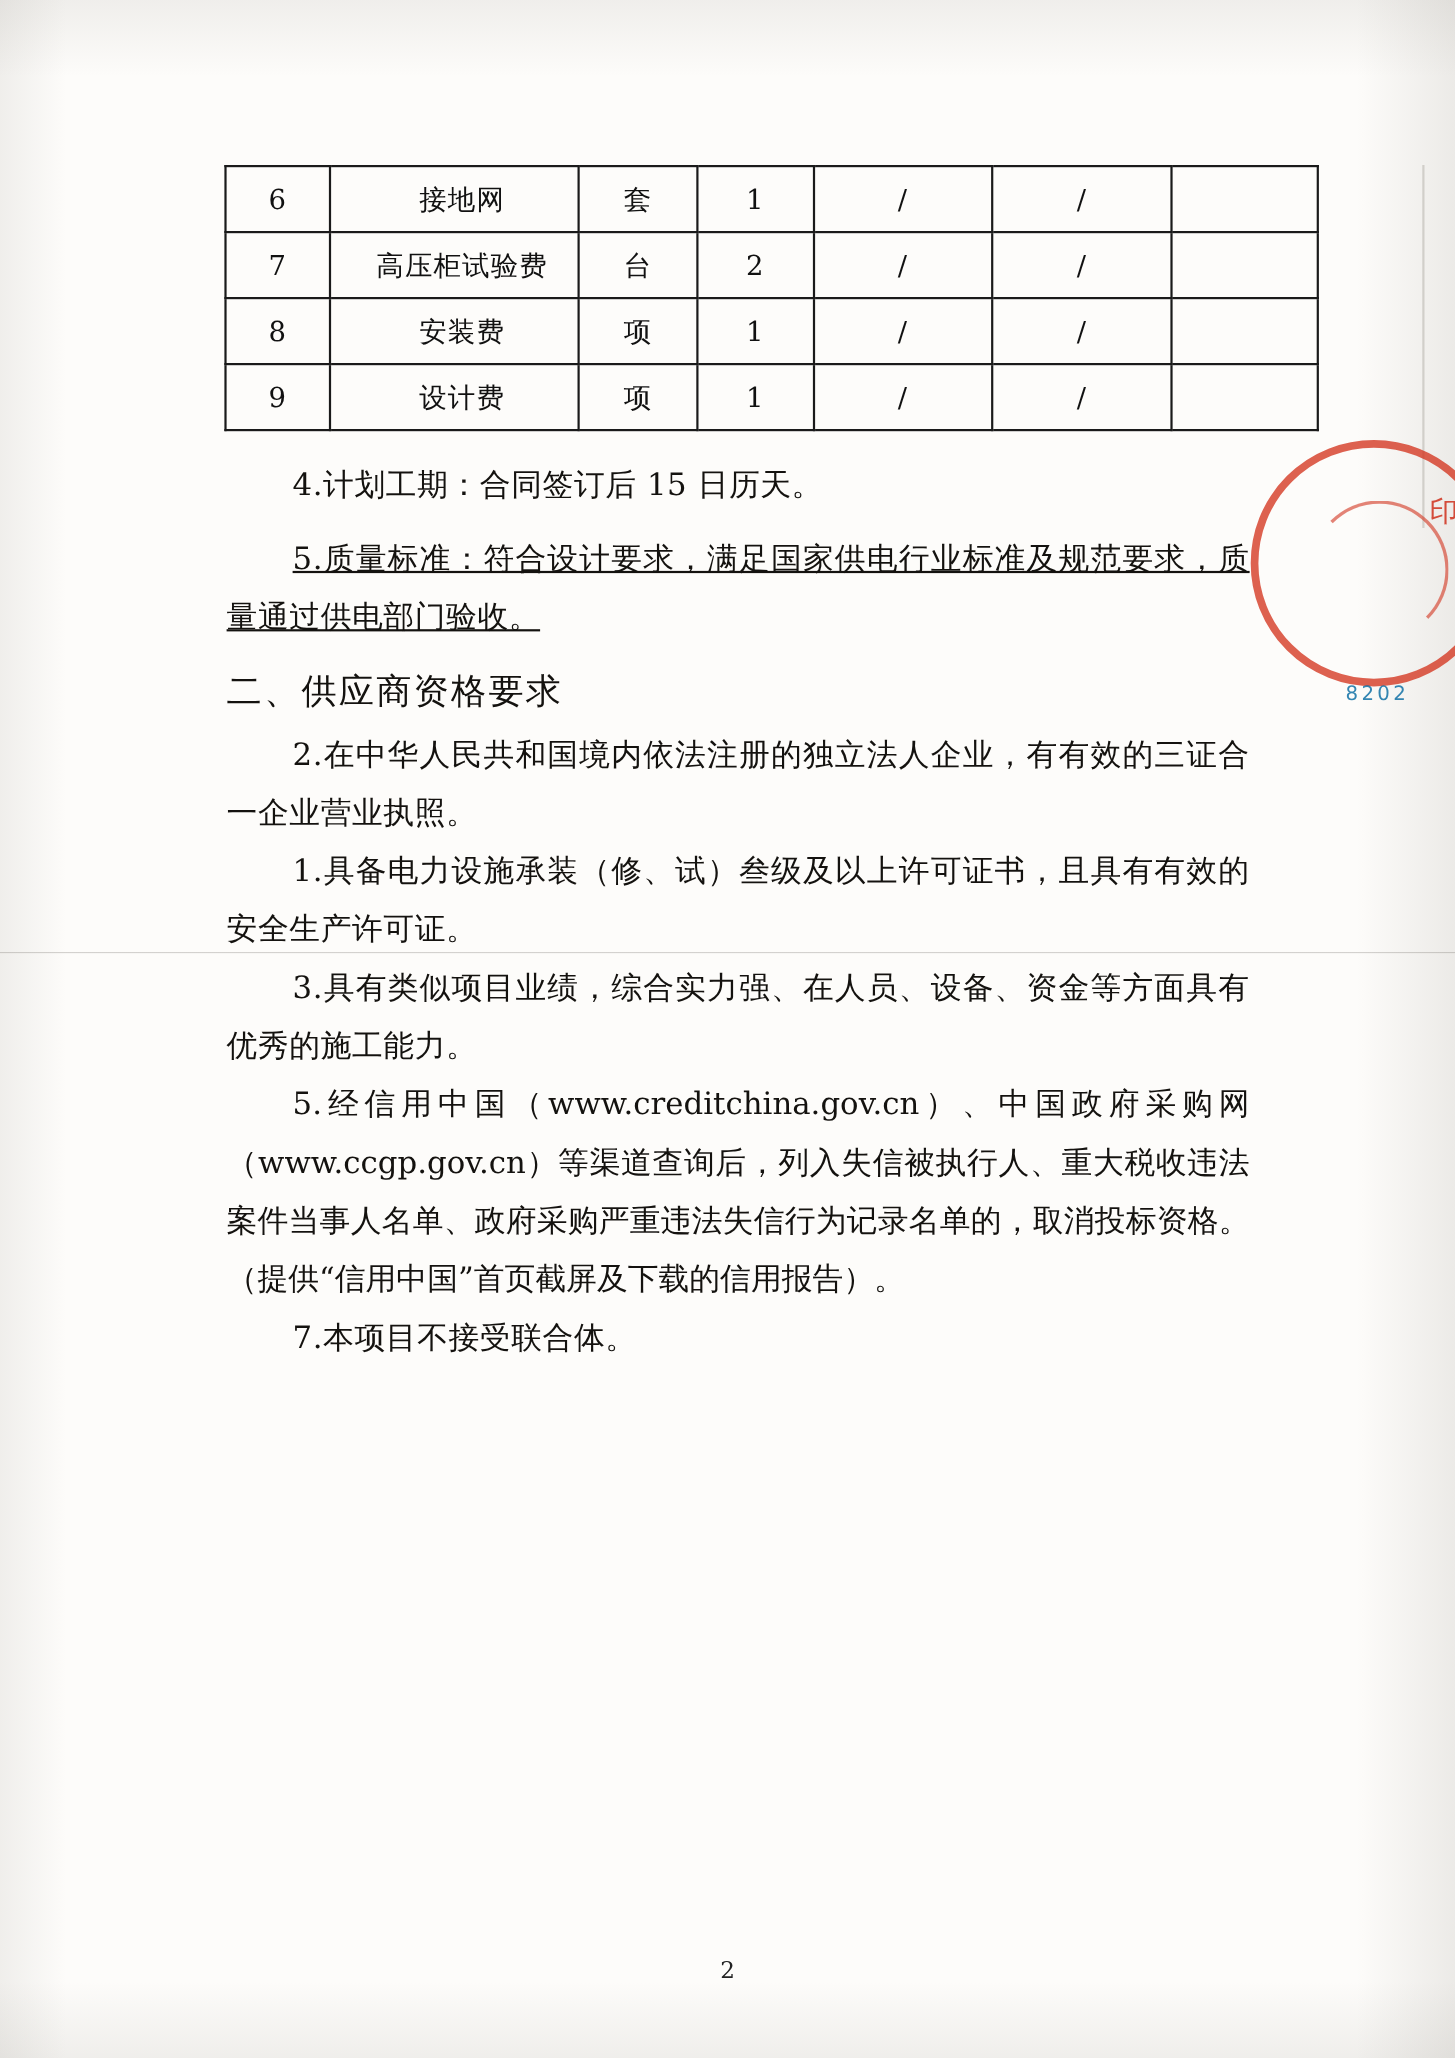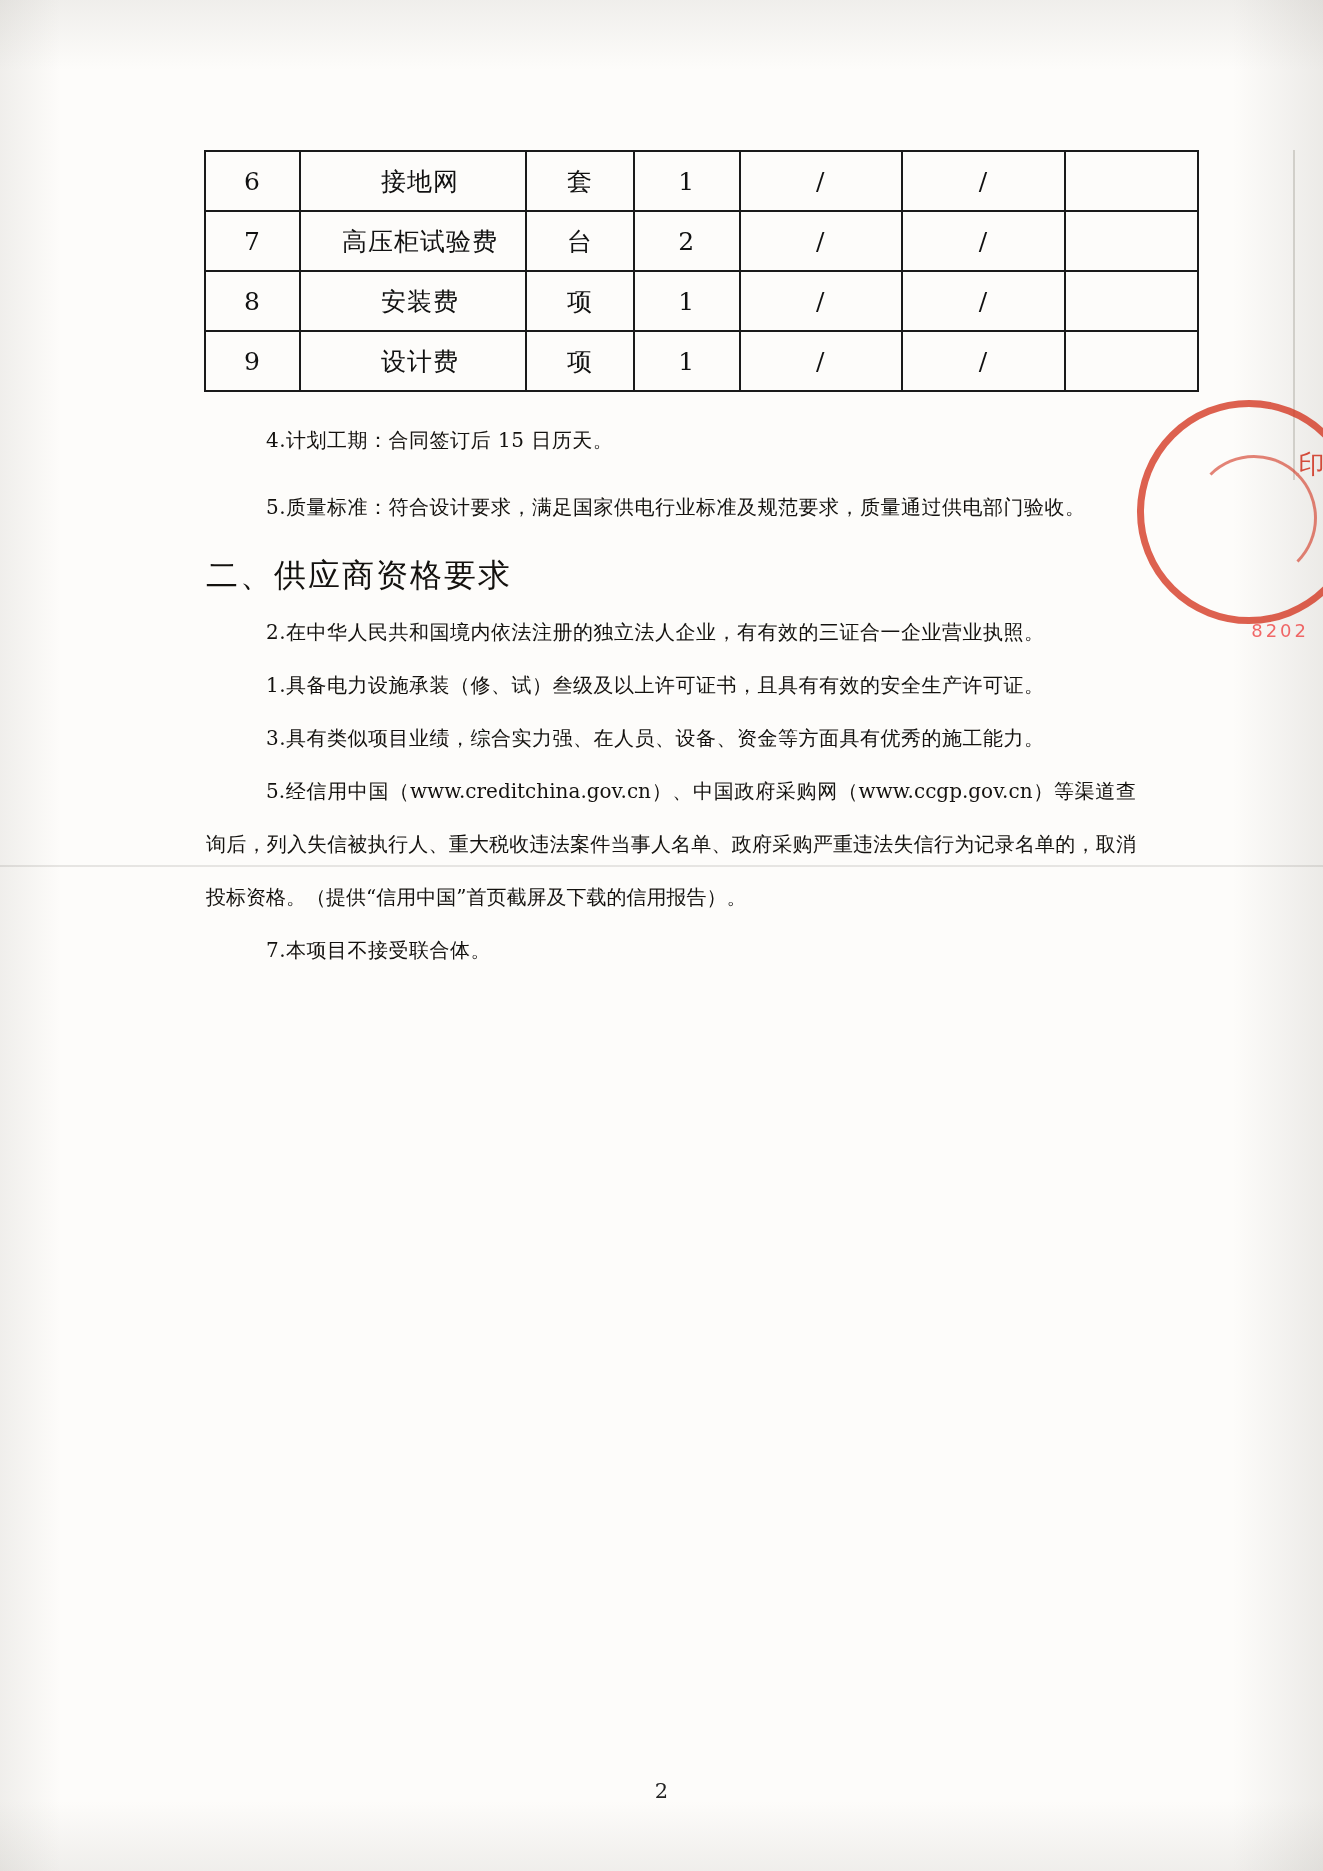--- a/index.html
+++ b/index.html
@@ -66,30 +66,30 @@
   td.c-qty     { width: 96px; }
   td.c-p1      { width: 150px; }
   td.c-p2      { width: 150px; }
   td.c-p3      { width: 122px; }
   .slash { font-size: 26px; }
   td.total-label { font-size: 25px; }
   td.total-note  { font-size: 24px; letter-spacing: 0.5px; }
 
   
   .para {
-    font-size: 20px;
+    font-size: 28px;
     line-height: 53px;
     letter-spacing: 0.5px;
     margin: 0;
     text-align: justify;
     font-family: "DejaVu Serif", "Liberation Serif", serif;
   }
   .indent { text-indent: 60px; }
   .gap-top-1 { margin-top: 22px; }
-  .gap-top-2 { margin-top: 14px; }
+  .gap-top-2 { margin-top: 14px; text-decoration: underline; }
   .heading {
     font-size: 32px;
     line-height: 54px;
     font-weight: normal;
     letter-spacing: 2px;
     margin: 14px 0 4px 0;
     font-family: "DejaVu Sans", "Liberation Sans", sans-serif;
   }
   .latin {
     font-family: "DejaVu Serif", "Liberation Serif", serif;
@@ -144,23 +144,23 @@
     height: 120px;
     border: 3px solid #d3341f;
     border-radius: 50%;
     border-left-color: transparent;
     border-bottom-color: transparent;
     opacity: 0.6;
     pointer-events: none;
   }
   .seal-digits {
     position: absolute;
-    right: 14px;
+    right: 42px;
     top: 620px;
-    color: #ef4444;
+    color: #0369a1;
     opacity: 0.8;
     font-size: 18px;
     letter-spacing: 3px;
     font-family: "DejaVu Sans", "Liberation Sans", sans-serif;
     pointer-events: none;
   }
   .corner-mark {
     position: absolute;
     right: 2px;
     top: 150px;

